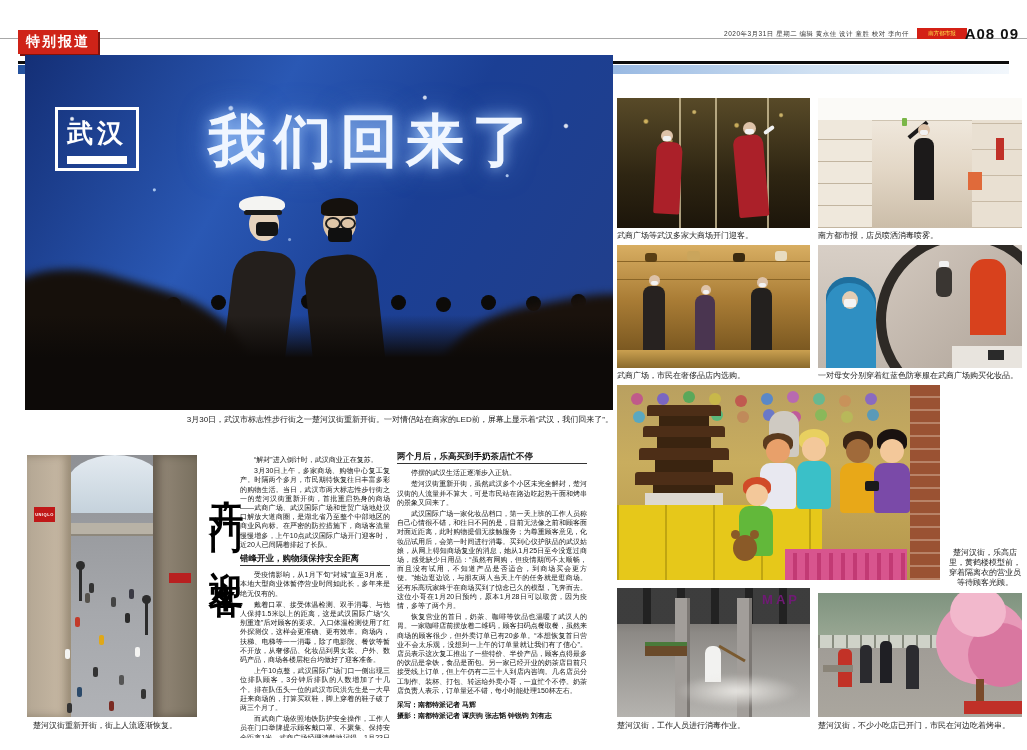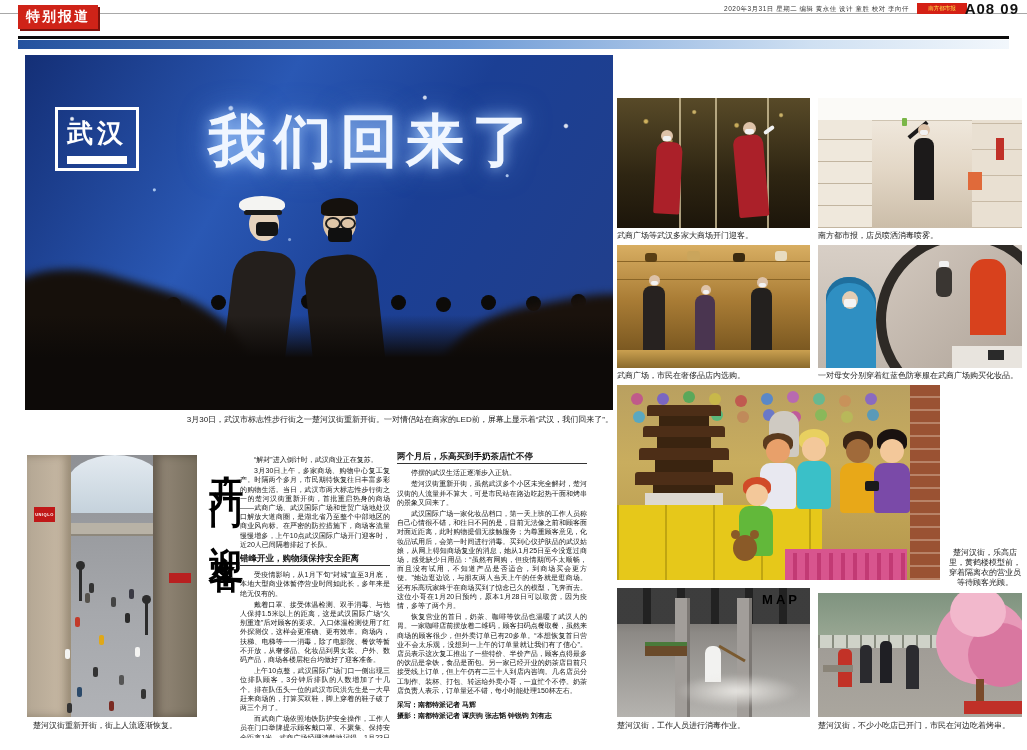--- a/index.html
+++ b/index.html
@@ -1,18 +1,18 @@
 <!DOCTYPE html>
 <html><head>
 <meta charset="utf-8">
 <style>
   html,body{margin:0;padding:0;background:#e8e8e6;}
   .page{position:relative;width:1027px;height:750px;background:#ffffff;overflow:hidden;
         font-family:"Liberation Sans","DejaVu Sans",sans-serif;color:#111;}
-  .abs{position:absolute;}
+  .abs{position:absolute;margin-top:25px;}
   
   .top-rule{left:0;top:13px;width:1027px;height:1px;background:#a8a8a8;}
   .section-tag{left:18px;top:5px;padding:3px 8px;background:#cf2318;color:#fff;
                font-weight:bold;font-size:14px;letter-spacing:2px;box-shadow:2px 2px 0 #7e120c;}
   .dateline{right:118px;top:5px;font-size:6.5px;color:#333;letter-spacing:.5px;}
   .badge{right:60px;top:3px;width:50px;height:11px;background:#d42015;color:#ffe14a;
          font-size:5.5px;text-align:center;line-height:11px;}
   .pagenum{right:8px;top:0px;font-size:15px;font-weight:900;letter-spacing:1px;}
   .rule-black{left:18px;top:36px;width:991px;height:3px;background:#0c0c0c;}
   .band-blue{left:18px;top:40px;width:991px;height:9px;
@@ -168,21 +168,21 @@
   .fence{position:absolute;left:168px;top:168px;width:122px;height:27px;
      background:repeating-linear-gradient(90deg,#d8558e 0 8px,#c23a74 8px 12px);box-shadow:0 -4px 0 #d8558e;}
   .brick{position:absolute;right:0;top:0;width:30px;height:100%;background:#9a5233;
      background-image:repeating-linear-gradient(0deg,rgba(240,220,200,.35) 0 2px,transparent 2px 13px);}
   .cam{position:absolute;background:#1a1a1a;border-radius:2px;}
   
   #r3a{left:617px;top:588px;width:193px;height:129px;}
   .r3a-bg{position:absolute;inset:0;background:linear-gradient(180deg,#57534f,#8d8a86 35%,#b5b3af);}
   .r3a-store{position:absolute;left:0;top:0;width:100%;height:36px;background:#222;
      background-image:repeating-linear-gradient(90deg,rgba(255,255,255,.12) 0 26px,transparent 26px 34px);}
-  .r3a-sign{position:absolute;right:10px;top:4px;color:#000000;font-size:13px;font-weight:bold;letter-spacing:3px;}
+  .r3a-sign{position:absolute;right:10px;top:4px;color:#701a75;font-size:13px;font-weight:bold;letter-spacing:3px;}
   .r3a-col{position:absolute;top:10px;width:15px;height:119px;background:#a29e9a;box-shadow:inset -3px 0 0 #7c7874;}
   .worker{position:absolute;left:88px;top:58px;width:16px;height:36px;background:#f2f2f0;border-radius:7px 7px 0 0;}
   .broom{position:absolute;left:100px;top:64px;width:30px;height:3px;background:#7a5a30;transform:rotate(30deg);}
   .mist{position:absolute;left:58px;top:86px;width:125px;height:34px;border-radius:50%;
         background:radial-gradient(rgba(235,233,229,.95),rgba(235,233,229,0) 70%);filter:blur(2px);}
   .planter{position:absolute;left:28px;top:58px;width:42px;height:10px;background:#6a4a2a;box-shadow:0 -4px 0 #4a7a3a;}
   #r3b{left:818px;top:593px;width:204px;height:124px;}
   .r3b-bg{position:absolute;inset:0;background:linear-gradient(180deg,#7f937f 0%,#9aa894 38%,#a09c96 42%,#aaa69e 100%);}
   .rail{position:absolute;left:0;top:42px;width:100%;height:13px;background:#cfd2c8;
      background-image:repeating-linear-gradient(90deg,rgba(90,95,80,.6) 0 2px,transparent 2px 14px);}

